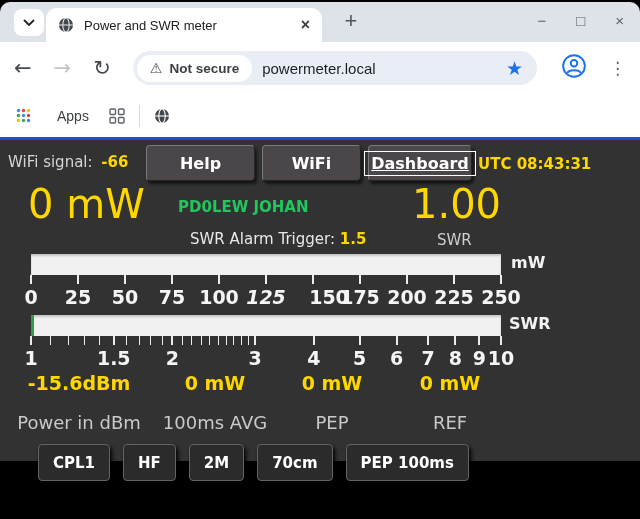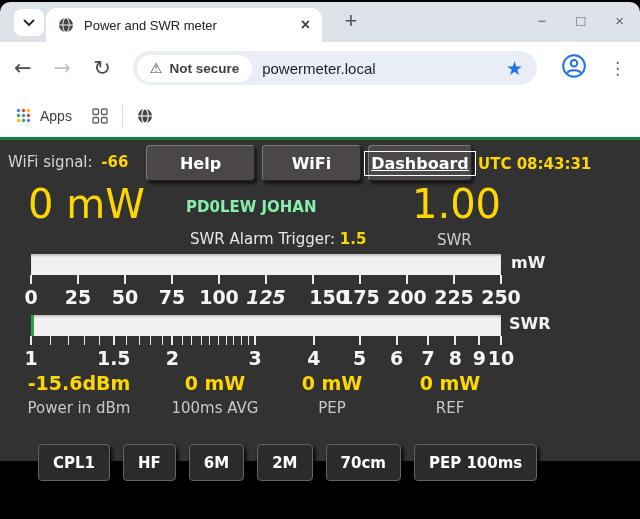--- a/index.html
+++ b/index.html
@@ -31,27 +31,27 @@
   .chip { background:#fff; border-radius:14px; height:27px; display:flex; align-items:center;
           padding:0 13px; gap:7px; }
   .chip .warn { font-size:14px; color:#3c4043; font-family:"DejaVu Sans",sans-serif; }
   .chip .chip-label { font-size:13.5px; font-weight:600; color:#3c4043; }
   .url { font-size:15px; color:#1d1f23; margin-left:10px; flex:1; }
   .star { color:#1a73e8; font-size:19px; margin-right:10px; font-family:"DejaVu Sans",sans-serif; }
   .profile { margin-left:24px; }
   .kebab { margin-left:22px; font-size:17px; color:#5f6368; font-family:"DejaVu Sans",sans-serif; letter-spacing:0; }
 
   .bookmarks { height:43px; background:#fff; display:flex; align-items:center; padding:0 16px; }
-  .bm-label { font-size:14px; color:#3c4043; margin-left:9px; }
+  .bm-label { font-size:14px; color:#3c4043; margin-left:26px; }
   .bm-collections { margin-left:20px; }
   .bm-divider { width:1px; height:22px; background:#cdd9ee; margin:0 14px; }
   .bm-title { font-size:14px; color:#3c4043; margin-left:9px; }
 
   
-  .page { position:relative; height:324px; background:#323232; border-top:3px solid #15803d;
+  .page { position:relative; height:324px; background:#323232; border-top:3px solid #1d4ed8;
           font-family:"DejaVu Sans", sans-serif; color:#ddd; }
   .abs { position:absolute; }
 
   .wifi-line { left:8px; top:13px; font-size:15px; color:#d5d5d5; }
   .wifi-line b { color:#ffd700; font-weight:bold; margin-left:4px; }
 
   .top-btn { position:absolute; top:5px; height:36px; background:#4a4649;
              border:1px solid #7d7a7d; border-bottom-color:#262426; border-right-color:#262426;
              border-radius:4px; box-shadow:2px 3px 3px rgba(0,0,0,.6);
              color:#fff; font-weight:bold; font-size:16px;
@@ -60,21 +60,21 @@
   .btn-help { left:146px; width:109px; }
   .btn-wifi { left:262px; width:99px; }
   .btn-dash { left:368px; width:104px;text-decoration:underline; }
   .btn-dash .inner { border:1px solid #fff; padding:2px 6px; }
 
   .utc { left:478px; top:15px; font-size:15px; font-weight:bold; color:#ffd700; }
 
   .big-val { font-size:40px; color:#ffd700; line-height:1; }
   .power-main { left:28px; top:44px; }
   .swr-main { left:412px; top:44px; }
-  .callsign { left:186px; top:58px; font-size:15px; font-weight:bold; color:#86efac; }
+  .callsign { left:178px; top:58px; font-size:15px; font-weight:bold; color:#22c55e; }
   .alarm { left:190px; top:90px; font-size:15px; color:#e8e8e8; }
   .alarm b { color:#ffd700; font-weight:bold; }
   .swr-cap { left:437px; top:91px; font-size:15px; color:#cfcfcf; }
 
   .bar { left:31px; width:470px; height:21px; background:#f1f1f1;
          box-shadow:inset 0 2px 2px rgba(0,0,0,.18); }
   .bar-mw { top:114px; }
   .bar-swr { top:175px; }
   .bar .fill { position:absolute; left:0; top:0; height:100%; }
   .unit { font-size:16px; font-weight:bold; color:#f2f2f2; }
@@ -84,21 +84,21 @@
   .ticks { left:31px; width:470px; height:9px; }
   .ticks-mw { top:135px; } .ticks-swr { top:196px; }
   .tick { position:absolute; top:0; height:9px; background:#ececec; }
   .ticklabels { left:31px; width:470px; height:22px; }
   .labels-mw { top:146px; } .labels-swr { top:207px; }
   .ticklabel { position:absolute; top:0; transform:translateX(-50%);
                font-size:19px; font-weight:bold; color:#f5f5f5; white-space:nowrap; }
 
   .stat { top:232px; width:150px; text-align:center; }
   .stat .v { font-size:19px; font-weight:bold; color:#ffd700; }
-  .stat .l { font-size:15px; color:#c9c9c9; margin-top:5px; }
+  .stat .l { font-size:18px; color:#c9c9c9; margin-top:18px; }
   .stat1 { left:4px; } .stat2 { left:140px; } .stat3 { left:257px; } .stat4 { left:375px; }
 
   .band-row { left:38px; top:304px; display:flex; gap:13px; }
   .band-btn { height:37px; background:#2b2b2b; border:1px solid #636363;
               border-radius:4px; box-shadow:2px 3px 4px #000;
               color:#fff; font-weight:bold; font-size:15px; padding:0 14px;
               display:flex; align-items:center; justify-content:center;
               font-family:"DejaVu Sans",sans-serif; }
 </style>
 </head>
@@ -292,18 +292,17 @@
     <div class="l">PEP</div>
   </div>
   <div class="abs stat stat4">
     <div class="v">0 mW</div>
     <div class="l">REF</div>
   </div>
 
   <div class="abs band-row">
     <button class="band-btn">CPL1</button>
     <button class="band-btn">HF</button>
-    <button class="band-btn">6M</button>
     <button class="band-btn">2M</button>
     <button class="band-btn">70cm</button>
     <button class="band-btn">PEP 100ms</button>
   </div>
 </div>
 
 </body></html>

